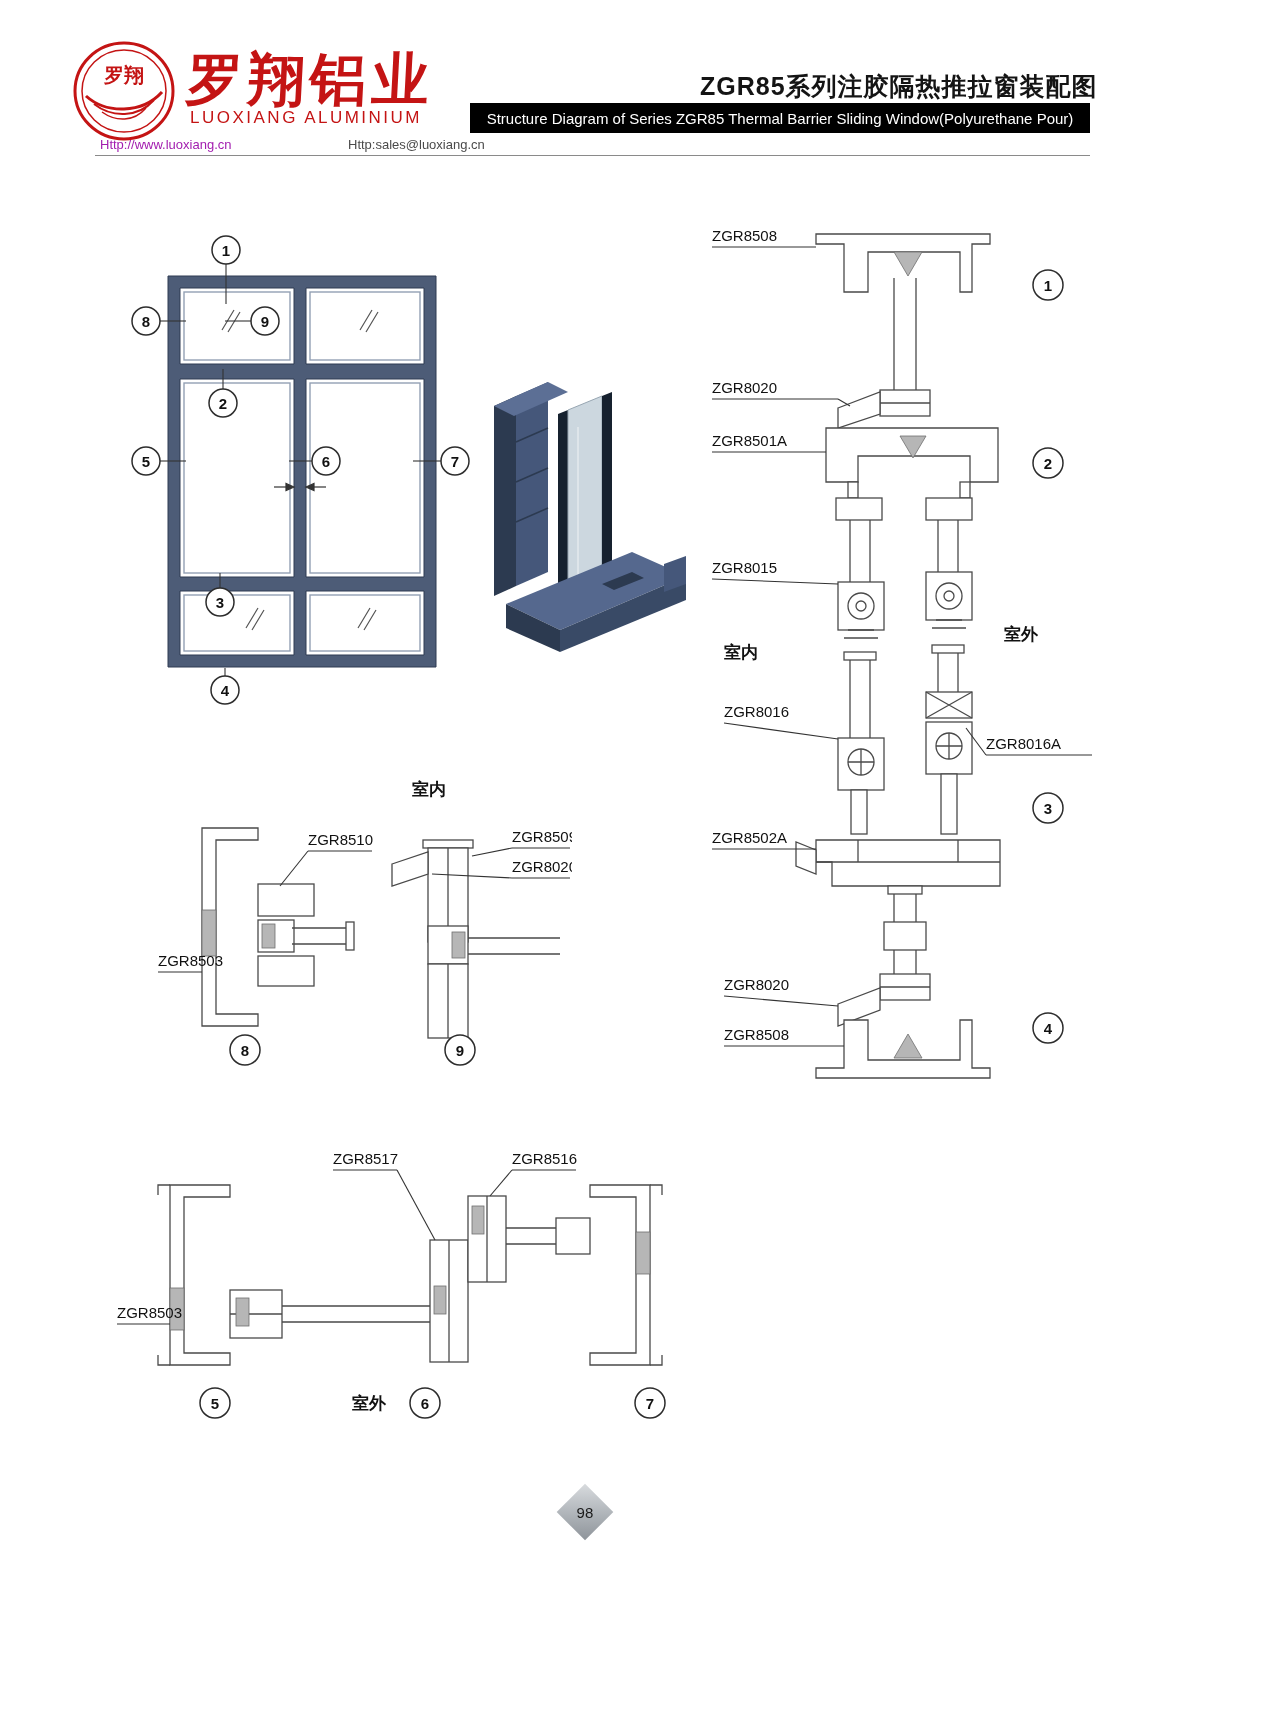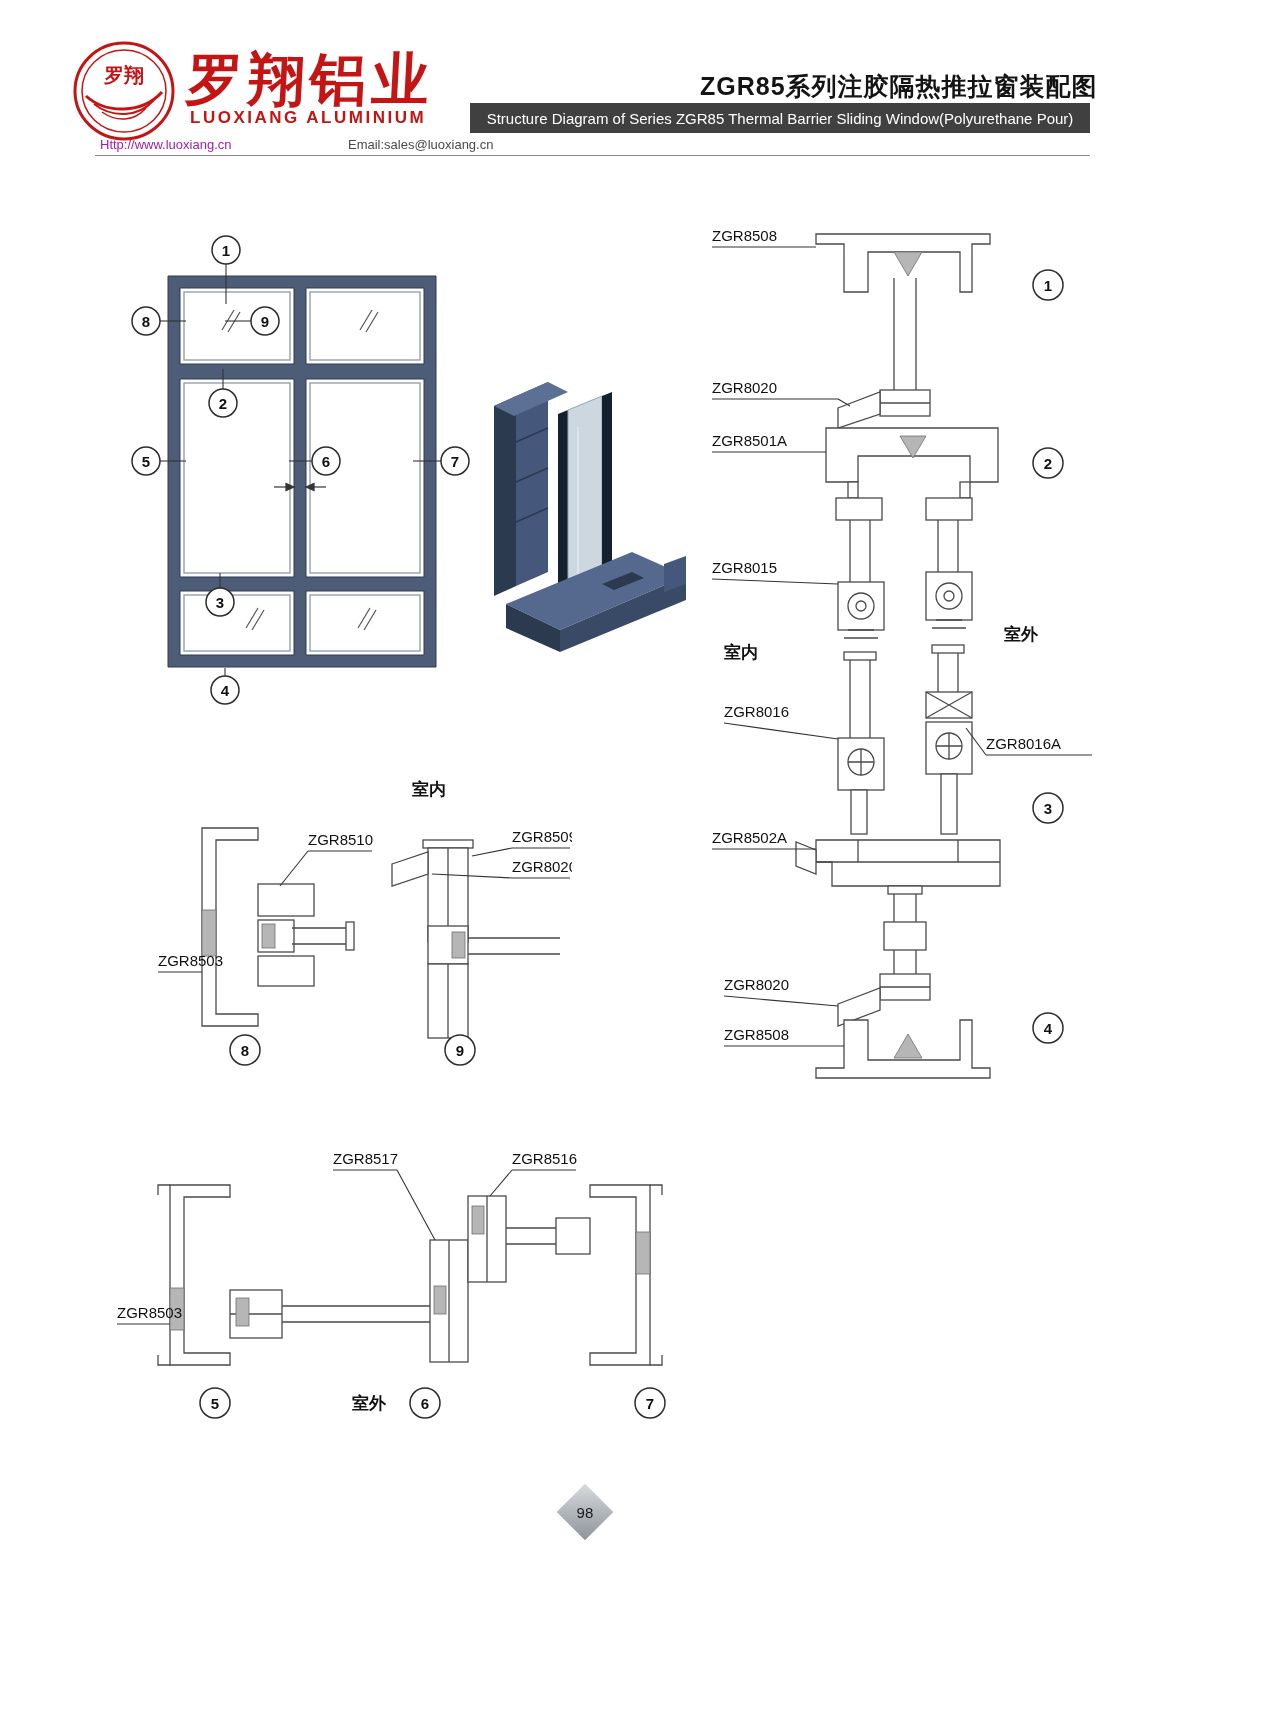--- a/index.html
+++ b/index.html
@@ -4,23 +4,23 @@
 <style>
   html,body{margin:0;padding:0}
   body{
     width:1277px;height:1721px;position:relative;background:#ffffff;
     font-family:"Liberation Sans","DejaVu Sans",sans-serif;overflow:hidden;
   }
   .abs{position:absolute}
   
   .brand-cn{position:absolute;left:186px;top:42px;font-family:"DejaVu Serif","Liberation Serif",serif;
     font-weight:bold;font-size:57px;color:#c41414;letter-spacing:5px;transform:skewX(-3deg);white-space:nowrap}
-  .brand-en{position:absolute;left:190px;top:108px;font-size:17px;font-weight:bold;color:#c41414;letter-spacing:2.5px;white-space:nowrap}
+  .brand-en{position:absolute;left:190px;top:108px;font-size:17px;font-weight:normal;color:#c41414;letter-spacing:2.5px;white-space:nowrap}
   .title-cn{position:absolute;left:700px;top:70px;width:390px;text-align:left;font-size:25px;font-weight:bold;color:#141414;letter-spacing:1px;white-space:nowrap}
-  .title-bar{position:absolute;left:470px;top:103px;width:620px;height:30px;background:#404040;color:#ffffff;
+  .title-bar{position:absolute;left:470px;top:103px;width:620px;height:30px;background:#000000;color:#ffffff;
     font-size:15px;display:flex;align-items:center;justify-content:center;white-space:nowrap}
   .website{position:absolute;left:100px;top:137px;font-size:13px;color:#a21caf}
   .email{position:absolute;left:348px;top:137px;font-size:13px;color:#4a4a4a}
   .header-rule{position:absolute;left:95px;top:155px;width:995px;height:1px;background:#8a8a8a}
   
   svg text{font-family:"Liberation Sans","DejaVu Sans",sans-serif}
   .p{fill:#ffffff;stroke:#4a4a4a;stroke-width:1.3}
   .st{fill:none;stroke:#4a4a4a;stroke-width:1.3}
   .h{fill:#b6b6b6;stroke:#6e6e6e;stroke-width:0.8}
   .lbl{font-size:15px;fill:#111111}
@@ -48,21 +48,21 @@
     <path d="M30,72 C44,82 62,82 74,68" fill="none" stroke="#c41414" stroke-width="1.5"></path>
   </svg>
 
   <div class="brand-cn">罗翔铝业</div>
   <div class="brand-en">LUOXIANG ALUMINIUM</div>
   <div class="title-cn">ZGR85系列注胶隔热推拉窗装配图</div>
   <div class="title-bar">
     <span>Structure Diagram of Series ZGR85 Thermal Barrier Sliding Window(Polyurethane Pour)</span>
   </div>
   <div class="website">Http://www.luoxiang.cn</div>
-  <div class="email">Email:sales@luoxiang.cn</div>
+  <div class="email">Http:sales@luoxiang.cn</div>
   <div class="header-rule"></div>
 </header>
 
 <svg class="abs" style="left:128px;top:232px" width="350" height="475" viewBox="0 0 350 475">
   <path fill-rule="evenodd" fill="#4d5c77" stroke="#2f3b52" stroke-width="1" d="M40,44 H308 V435 H40 Z M52,56 H166 V132 H52 Z M178,56 H296 V132 H178 Z M52,147 H166 V345 H52 Z M178,147 H296 V345 H178 Z M52,359 H166 V423 H52 Z M178,359 H296 V423 H178 Z"></path>
   <g fill="none" stroke="#93a0b4" stroke-width="1.4">
     <rect x="56" y="60" width="106" height="68"></rect>
     <rect x="182" y="60" width="110" height="68"></rect>
     <rect x="56" y="151" width="106" height="190"></rect>
     <rect x="182" y="151" width="110" height="190"></rect>

